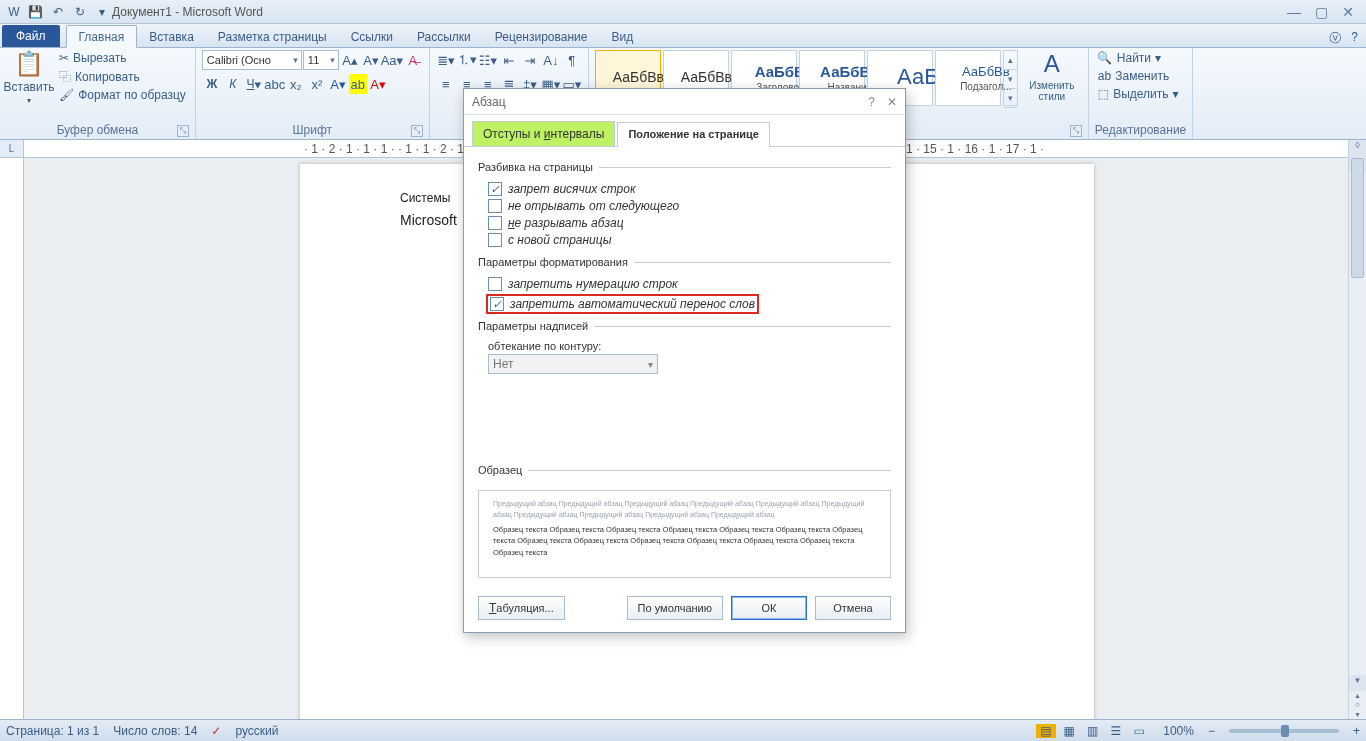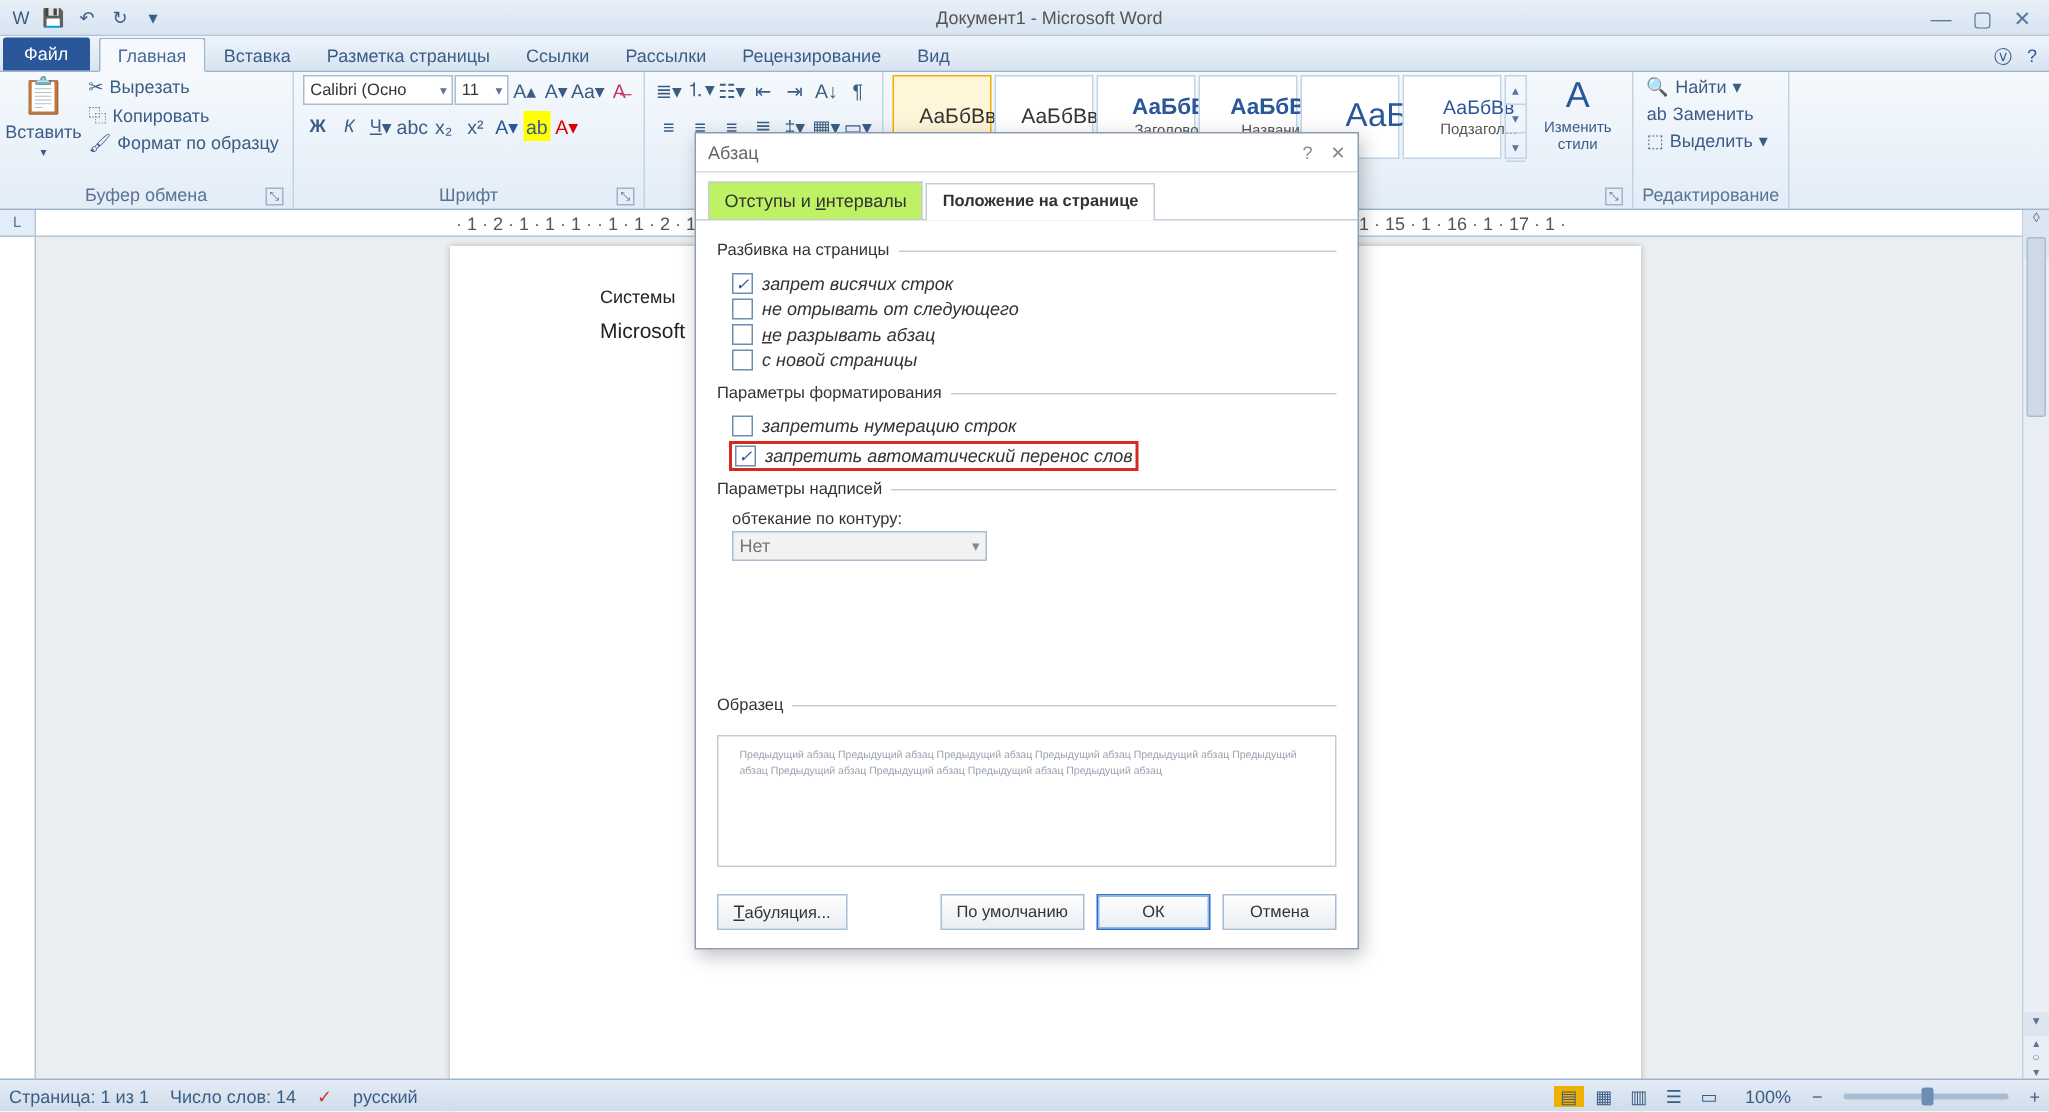--- a/index.html
+++ b/index.html
@@ -2,21 +2,21 @@
 <html><head>
 <meta charset="utf-8">
 <style>
 * { margin: 0; padding: 0; box-sizing: border-box; font-family: "Segoe UI", Tahoma, sans-serif; font-size: 12px; }
 body { background: #fff; overflow: hidden; width: 1366px; height: 741px; position: relative; }
 
 
 .titlebar { height: 24px; background: linear-gradient(#e8eff7,#d7e4f2); display: flex; align-items: center; padding: 0 4px; border-bottom: 1px solid #b5c5d6; }
 .qat { display: flex; gap: 2px; }
 .qat .btn { width: 20px; height: 20px; display: flex; align-items: center; justify-content: center; color: #3b5d85; cursor: pointer; }
-.titlebar .title { flex: 1; text-align: center; color: #555; }
+.titlebar .title { flex: 1; color: #555; }
 .win-controls { display: flex; gap: 14px; padding-right: 8px; }
 .win-controls span { color: #5b7aa0; cursor: pointer; font-size: 14px; }
 
 
 .tabs { height: 24px; background: linear-gradient(#eef4fb,#d7e4f2); display: flex; align-items: flex-end; border-bottom: 1px solid #9db4cc; padding-left: 2px; }
 .tab { padding: 4px 12px 3px; color: #3b5d85; cursor: pointer; }
 .tab.file { background: #2a579a; color: #fff; border-radius: 2px 2px 0 0; margin-right: 6px; padding: 4px 14px; }
 .tab.active { background: #f5f9fd; border: 1px solid #9db4cc; border-bottom: 1px solid #f5f9fd; border-radius: 2px 2px 0 0; margin-bottom: -1px; color: #446a97; }
 .tabs .right { margin-left: auto; margin-right: 8px; display: flex; gap: 10px; }
 .tabs .right span { color: #3b5d85; cursor: pointer; }
@@ -334,20 +334,21 @@
     </fieldset>
     <fieldset>
       <legend>Параметры надписей</legend>
       <div class="sub-label">обтекание по контуру:</div>
       <div class="dropdown">Нет</div>
     </fieldset>
     <fieldset style="margin-top:90px">
       <legend>Образец</legend>
       <div class="preview-box">
         <div class="pv-line">Предыдущий абзац Предыдущий абзац Предыдущий абзац Предыдущий абзац Предыдущий абзац Предыдущий абзац Предыдущий абзац Предыдущий абзац Предыдущий абзац Предыдущий абзац</div>
+        <div class="pv-main">Образец текста Образец текста Образец текста Образец текста Образец текста Образец текста Образец текста Образец текста Образец текста Образец текста Образец текста Образец текста Образец текста Образец текста</div>
       </div>
     </fieldset>
   </div>
   <div class="dlg-buttons">
     <button class="dbtn"><span class="u">Т</span>абуляция...</button>
     <span class="push"></span>
     <button class="dbtn">По умолчанию</button>
     <button class="dbtn primary">ОК</button>
     <button class="dbtn">Отмена</button>
   </div>

